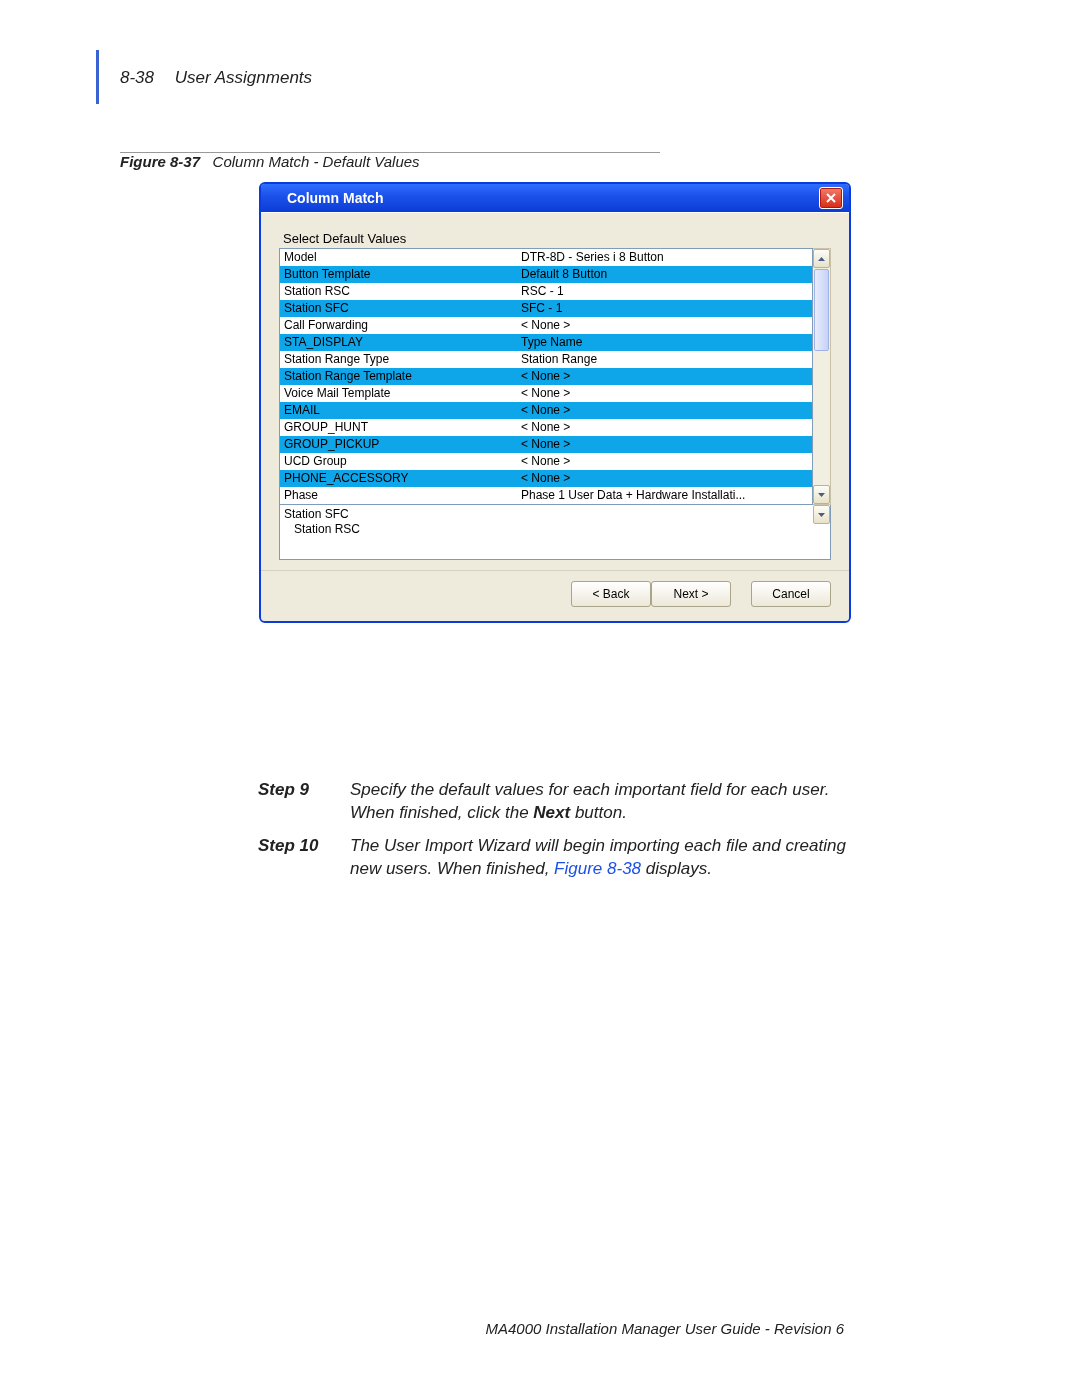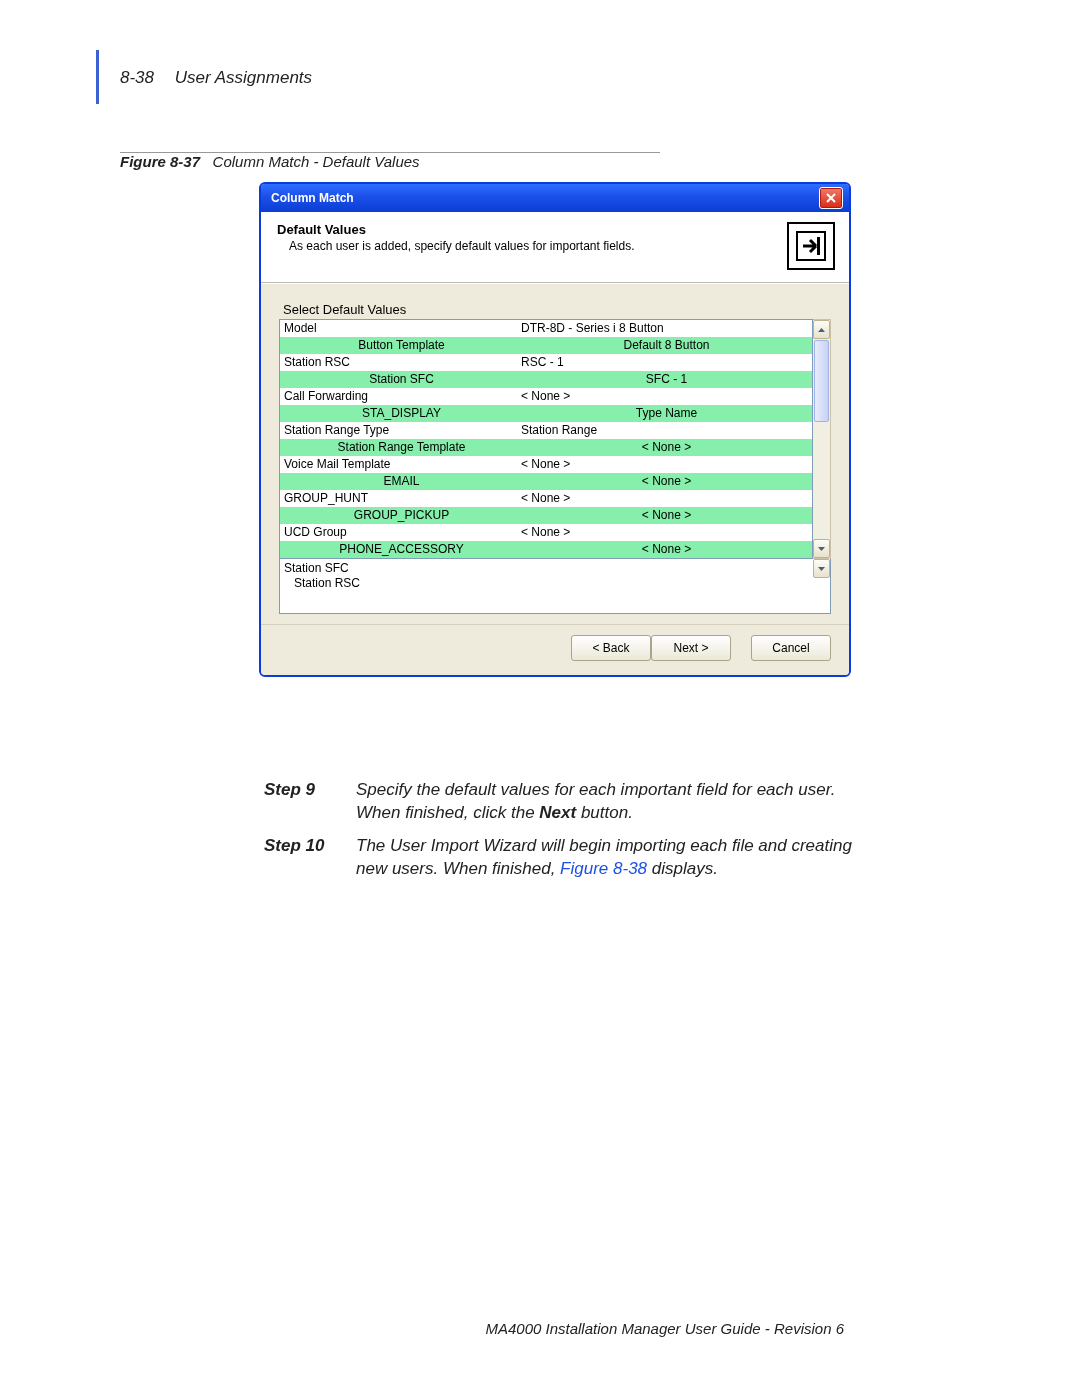--- a/index.html
+++ b/index.html
@@ -6,52 +6,52 @@
   .page { width: 928px; height: 1397px; position: relative; font-family: Arial, Helvetica, sans-serif; box-sizing: border-box; }
   .sideline { position: absolute; left: 96px; top: 50px; width: 3px; height: 54px; background: #3b62d3; }
   .header-text { position: absolute; left: 120px; top: 68px; font-size: 17px; font-style: italic; color: #222; }
   .header-text .pn { margin-right: 16px; }
   .fig-caption { position: absolute; left: 120px; top: 152px; font-size: 15px; font-style: italic; font-weight: bold; color: #222; border-top: 1px solid #999; width: 540px; }
   .fig-caption .t { font-weight: normal; }
 
   
   .win { position: absolute; left: 259px; top: 182px; width: 588px; border: 2px solid #0a3bdc; border-radius: 6px; overflow: hidden; box-shadow: 0 0 0 1px #7aa0ff inset; font-family: "Tahoma", Arial, sans-serif; font-size: 12px; color: #000; }
   .titlebar { height: 28px; background: linear-gradient(to bottom, #2e6eff 0%, #1b50e8 45%, #0b3dd6 100%); display: flex; align-items: center; padding: 0 6px 0 10px; }
-  .titlebar .ttxt { color: #fff; font-weight: bold; font-size: 12px; flex: 1; }
+  .titlebar .ttxt { color: #fff; font-weight: bold; font-size: 14px; flex: 1; margin-left: 16px; }
   .close-btn { width: 22px; height: 20px; background: linear-gradient(to bottom, #f07c6a, #d82a16); border: 1px solid #fff; border-radius: 3px; color: #fff; display: flex; align-items: center; justify-content: center; font-weight: bold; cursor: pointer; box-shadow: 0 0 0 1px #b0190a inset; }
   .close-btn svg { display:block; }
 
   .topsec { background: #ffffff; padding: 10px 14px 12px 16px; display: flex; border-bottom: 1px solid #bbb; }
   .topsec .desc { flex: 1; }
   .topsec .hdr { font-weight: bold; font-size: 13px; }
   .topsec .sub { font-size: 12px; margin-left: 12px; margin-top: 2px; }
   .topicon { width: 44px; height: 44px; border: 2px solid #000; display:flex; align-items:center; justify-content:center; margin-left: 10px; }
 
   .body { background: #efebdc; padding: 18px 18px 10px 18px; border-top: 1px solid #fff; }
   .panel-label { font-size: 13px; margin: 0 0 2px 4px; }
   .tablewrap { display:flex; }
   .tbl { border: 1px solid #7f9db9; background:#fff; flex:1; }
   .tbl .row { display:flex; height: 17px; line-height: 17px; font-size: 12px; }
-  .tbl .row.alt { background: #86efac; text-align: center; }
+  .tbl .row.alt { background: #0ea5e9; }
   .tbl .c1 { width: 235px; padding-left: 4px; border-right: 0px; white-space: nowrap; overflow:hidden; }
   .tbl .c2 { flex:1; padding-left: 2px; white-space: nowrap; overflow:hidden; }
   .scrollbar { width: 17px; background: #f1efe2; display:flex; flex-direction:column; border:1px solid #c9c2a8; border-left:none; }
   .sb-btn { height:17px; background: linear-gradient(to bottom,#fdfcf8,#e8e2c9); border:1px solid #bdb48f; border-radius:2px; margin:0; display:flex; align-items:center; justify-content:center; cursor:pointer; }
   .sb-btn.bot { margin-top:auto; }
   .sb-thumb { height: 80px; margin:1px; background: linear-gradient(to right,#e9ecfa,#c6d2f6); border:1px solid #9fb3e8; border-radius:2px; }
   .subpanel { border:1px solid #7f9db9; border-top:none; background:#fff; height:50px; padding:2px 4px; font-size:12px; line-height:15px; position:relative; }
   .subscroll { position:absolute; right:0; top:0; bottom:0; width:17px; display:flex; flex-direction:column; }
   .subpanel .sp-line2 { padding-left:10px; }
 
   .footer { background:#efebdc; border-top:1px solid #d6d1bf; padding:10px 18px 14px; display:flex; justify-content:flex-end; gap:0; }
   .footer .gap { width:20px; }
   .wbtn { width:78px; height:24px; background:linear-gradient(to bottom,#fff,#ece8d8); border:1px solid #a9a48a; border-radius:3px; font-size:12px; cursor:pointer; display:flex; align-items:center; justify-content:center; color:#000; }
 
   
-  .steps { position: absolute; left: 264px; top: 779px; width: 590px; font-size: 17px; color:#222; line-height: 1.35; }
+  .steps { position: absolute; left: 258px; top: 779px; width: 590px; font-size: 17px; color:#222; line-height: 1.35; }
   .steps .step { display:flex; margin-bottom: 10px; }
   .steps .sl { width: 92px; font-style: italic; font-weight: bold; flex-shrink:0; }
   .steps .st { flex:1;font-style:italic; }
   .steps .lnk { color:#1b50e8; }
   .steps .bld { font-weight: bold; }
 
   .docfooter { position:absolute; right:84px; bottom:60px; font-size:15px; font-style:italic; color:#222; }
 </style>
 </head>
 <body>
@@ -72,33 +72,20 @@
   <div class="win">
     <div class="titlebar">
       <span class="ttxt">Column Match</span>
       <div class="close-btn">
         <svg width="10" height="10" viewBox="0 0 10 10">
             <path d="M1 1 L9 9 M9 1 L1 9" stroke="#fff" stroke-width="2"></path>
           </svg>
       </div>
     </div>
 
-    <div class="topsec">
-      <div class="desc">
-        <div class="hdr">Default Values</div>
-        <div class="sub">As each user is added, specify default values for important fields.</div>
-      </div>
-      <div class="topicon">
-        <svg width="30" height="30" viewBox="0 0 30 30">
-          <rect x="1" y="1" width="28" height="28" fill="none" stroke="#000" stroke-width="2"></rect>
-          <path d="M7 15 H20 M20 15 L14 9 M20 15 L14 21" stroke="#000" stroke-width="3" fill="none"></path>
-          <rect x="21" y="6" width="3" height="18" fill="#000"></rect>
-        </svg>
-      </div>
-    </div>
 
     <div class="body">
       <div class="panel-label">Select Default Values</div>
       <div class="tablewrap">
         <div class="tbl" id="tbl">
             <div class="row">
               <div class="c1">Model</div>
               <div class="c2">DTR-8D - Series i  8 Button</div>
             </div>
             <div class="row alt">
@@ -145,20 +132,24 @@
               <div class="c1">GROUP_PICKUP</div>
               <div class="c2">&lt; None &gt;</div>
             </div>
             <div class="row">
               <div class="c1">UCD Group</div>
               <div class="c2">&lt; None &gt;</div>
             </div>
             <div class="row alt">
               <div class="c1">PHONE_ACCESSORY</div>
               <div class="c2">&lt; None &gt;</div>
+            </div>
+            <div class="row">
+              <div class="c1">Phase</div>
+              <div class="c2">Phase 1 User Data + Hardware Installati...</div>
             </div>
           </div>
         <div class="scrollbar">
           <div class="sb-btn">
             <svg width="7" height="4">
                 <path d="M0 4 L3.5 0 L7 4 Z" fill="#4b5c8b"></path>
               </svg>
           </div>
           <div class="sb-thumb"></div>
           <div class="sb-btn bot">

